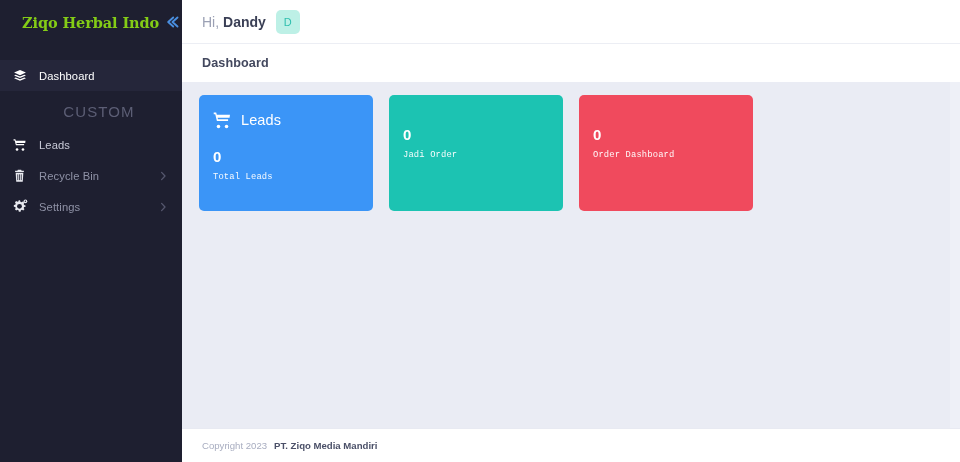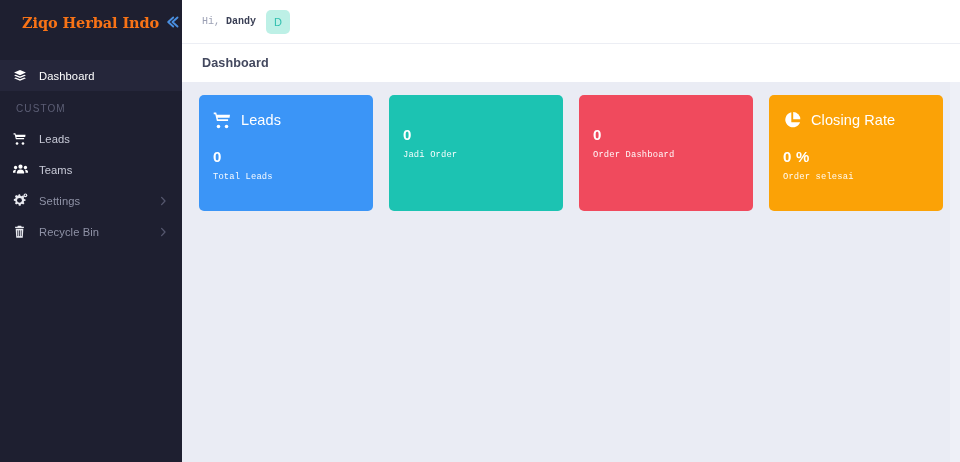--- a/index.html
+++ b/index.html
@@ -33,21 +33,21 @@
     height: 44px;
     flex: 0 0 44px;
     display: flex;
     align-items: center;
     padding: 0 14px 0 16px;
     gap: 6px;
   }
 
   #brand-title {
     flex: 1 1 auto;
-    color: #f97316;
+    color: #84cc16;
     font-family: "DejaVu Serif", "Liberation Serif", serif;
     font-size: 14.5px;
     font-weight: 700;
     letter-spacing: -0.1px;
     white-space: nowrap;
     text-align: center;
     padding-left: 6px;
   }
 
   #collapse-btn {
@@ -102,24 +102,25 @@
     flex: 0 0 10px;
     display: flex;
     align-items: center;
     justify-content: center;
     color: #55576e;
   }
   .nav-chevron svg { display: block; }
 
   .nav-section {
     padding: 12px 0 9px 16px;
-    font-size: 10px;
+    font-size: 15px;
     letter-spacing: 1.1px;
     color: #5c5e75;
     text-transform: uppercase;
+    text-align: center;
   }
 
   
   #main {
     flex: 1 1 auto;
     height: 462px;
     display: flex;
     flex-direction: column;
     background: #eef0f7;
     min-width: 0;
@@ -129,24 +130,23 @@
     height: 44px;
     flex: 0 0 44px;
     background: #ffffff;
     display: flex;
     align-items: center;
     padding: 0 20px;
     border-bottom: 1px solid #eceef4;
   }
 
   #greeting {
-    font-size: 10px;
+    font-size: 14px;
     color: #9ba0b4;
     white-space: nowrap;
-    font-family: Liberation Mono, monospace;
   }
   #greeting-name {
     color: #3a3f55;
     font-weight: 700;
   }
 
   #avatar {
     width: 24px;
     height: 24px;
     border-radius: 5px;
@@ -299,62 +299,49 @@
           <svg width="14" height="14" viewBox="0 0 16 16" fill="#ffffff">
             <path d="M0.6 1.3h2.1l0.5 1.9h11.1l-0.35 2.4H3.9l0.3 1.3h8.5v1.5H3.3L1.9 2.8H0.6z"></path>
             <circle cx="4.6" cy="13.1" r="1.5"></circle>
             <circle cx="11.4" cy="13.1" r="1.5"></circle>
           </svg>
         </span>
         <span class="nav-label">Leads</span>
       </div>
 
 
-      <div class="nav-item">
-        <span class="nav-icon">
-          <svg width="15" height="15" viewBox="0 0 18 16" fill="#ffffff">
-            <circle cx="9" cy="4.6" r="2.5"></circle>
-            <circle cx="3.1" cy="5.6" r="2.0"></circle>
-            <circle cx="14.9" cy="5.6" r="2.0"></circle>
-            <path d="M9 8c-2.6 0-4.3 1.5-4.3 3.2v1.6h8.6v-1.6C13.3 9.5 11.6 8 9 8z"></path>
-            <path d="M3.1 8.2c-1.8 0-3.1 1.1-3.1 2.4v1.3h3.0v-1.7c0-0.7 0.3-1.4 0.9-2z"></path>
-            <path d="M14.9 8.2c1.8 0 3.1 1.1 3.1 2.4v1.3h-3.0v-1.7c0-0.7-0.3-1.4-0.9-2z"></path>
-          </svg>
-        </span>
-        <span class="nav-label">Teams</span>
-      </div>
-
-      <div class="nav-item dim">
-        <span class="nav-icon">
-          <svg width="15" height="15" viewBox="0 0 16 16" fill="#e9eaf0">
-            <path d="M6.2 1.0 5.9 2.5l-1.2.5-1.3-.8-1.3 1.3.8 1.3-.5 1.2-1.5.3v1.9l1.5.3.5 1.2-.8 1.3 1.3 1.3 1.3-.8 1.2.5.3 1.5h1.9l.3-1.5 1.2-.5 1.3.8 1.3-1.3-.8-1.3.5-1.2 1.5-.3V6.8l-1.5-.3-.5-1.2.8-1.3L10.4 2.7l-1.3.8-1.2-.5L7.6 1.5z"></path>
-            <circle cx="6.9" cy="7.8" r="2.6" fill="#1e1f30"></circle>
-            <circle cx="13.2" cy="2.5" r="2.0"></circle>
-            <circle cx="13.2" cy="2.5" r="0.8" fill="#1e1f30"></circle>
-          </svg>
-        </span>
-        <span class="nav-label">Settings</span>
-        <span class="nav-chevron">
-          <svg width="7" height="10" viewBox="0 0 7 10" fill="none" stroke="#55576e" stroke-width="1.3" stroke-linecap="round" stroke-linejoin="round">
-            <polyline points="1.6,1.4 5.0,5 1.6,8.6"></polyline>
-          </svg>
-        </span>
-      </div>
 
       <div class="nav-item dim">
         <span class="nav-icon">
           <svg width="13" height="14" viewBox="0 0 14 16" fill="#e9eaf0">
             <path d="M5.1 0.8h3.8l0.55 1.1H12v1.6H2V1.9h2.55z"></path>
             <path d="M2.6 4.4h8.8l-0.7 10.2H3.3z"></path>
             <rect x="4.6" y="6.1" width="0.9" height="6.6" fill="#1e1f30"></rect>
             <rect x="6.55" y="6.1" width="0.9" height="6.6" fill="#1e1f30"></rect>
             <rect x="8.5" y="6.1" width="0.9" height="6.6" fill="#1e1f30"></rect>
           </svg>
         </span>
         <span class="nav-label">Recycle Bin</span>
+        <span class="nav-chevron">
+          <svg width="7" height="10" viewBox="0 0 7 10" fill="none" stroke="#55576e" stroke-width="1.3" stroke-linecap="round" stroke-linejoin="round">
+            <polyline points="1.6,1.4 5.0,5 1.6,8.6"></polyline>
+          </svg>
+        </span>
+      </div>
+
+      <div class="nav-item dim">
+        <span class="nav-icon">
+          <svg width="15" height="15" viewBox="0 0 16 16" fill="#e9eaf0">
+            <path d="M6.2 1.0 5.9 2.5l-1.2.5-1.3-.8-1.3 1.3.8 1.3-.5 1.2-1.5.3v1.9l1.5.3.5 1.2-.8 1.3 1.3 1.3 1.3-.8 1.2.5.3 1.5h1.9l.3-1.5 1.2-.5 1.3.8 1.3-1.3-.8-1.3.5-1.2 1.5-.3V6.8l-1.5-.3-.5-1.2.8-1.3L10.4 2.7l-1.3.8-1.2-.5L7.6 1.5z"></path>
+            <circle cx="6.9" cy="7.8" r="2.6" fill="#1e1f30"></circle>
+            <circle cx="13.2" cy="2.5" r="2.0"></circle>
+            <circle cx="13.2" cy="2.5" r="0.8" fill="#1e1f30"></circle>
+          </svg>
+        </span>
+        <span class="nav-label">Settings</span>
         <span class="nav-chevron">
           <svg width="7" height="10" viewBox="0 0 7 10" fill="none" stroke="#55576e" stroke-width="1.3" stroke-linecap="round" stroke-linejoin="round">
             <polyline points="1.6,1.4 5.0,5 1.6,8.6"></polyline>
           </svg>
         </span>
       </div>
 
     </nav>
   </aside>
 
@@ -395,32 +382,23 @@
         <div class="card" style="background:#1cc3b2">
           <div class="card-value">0</div>
           <div class="card-sub">Jadi Order</div>
         </div>
 
         <div class="card" style="background:#f04a5d">
           <div class="card-value">0</div>
           <div class="card-sub">Order Dashboard</div>
         </div>
 
-        <div class="card" style="background:#fba206">
-          <div class="card-head">
-            <span class="card-icon">
-              <svg width="19" height="19" viewBox="0 0 16 16" fill="#ffffff">
-                <path d="M7.0 1.1A6.4 6.4 0 1 0 14.4 9.4H7.0z"></path>
-                <path d="M8.6 0.9v6.0h6.0A6.1 6.1 0 0 0 8.6 0.9z"></path>
-              </svg>
-            </span>
-            <span class="card-title">Closing Rate</span>
-          </div>
-          <div class="card-value">0 %</div>
-          <div class="card-sub">Order selesai</div>
-        </div>
 
       </div>
     </section>
 
+    <footer id="footer">
+      <span id="footer-copy">Copyright 2023</span>
+      <span id="footer-company">PT. Ziqo Media Mandiri</span>
+    </footer>
 
   </div>
 </div>
 
 </body></html>

